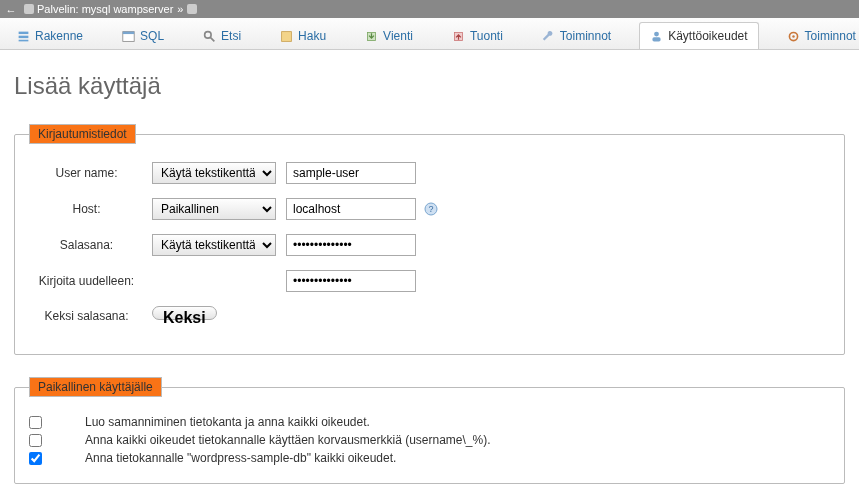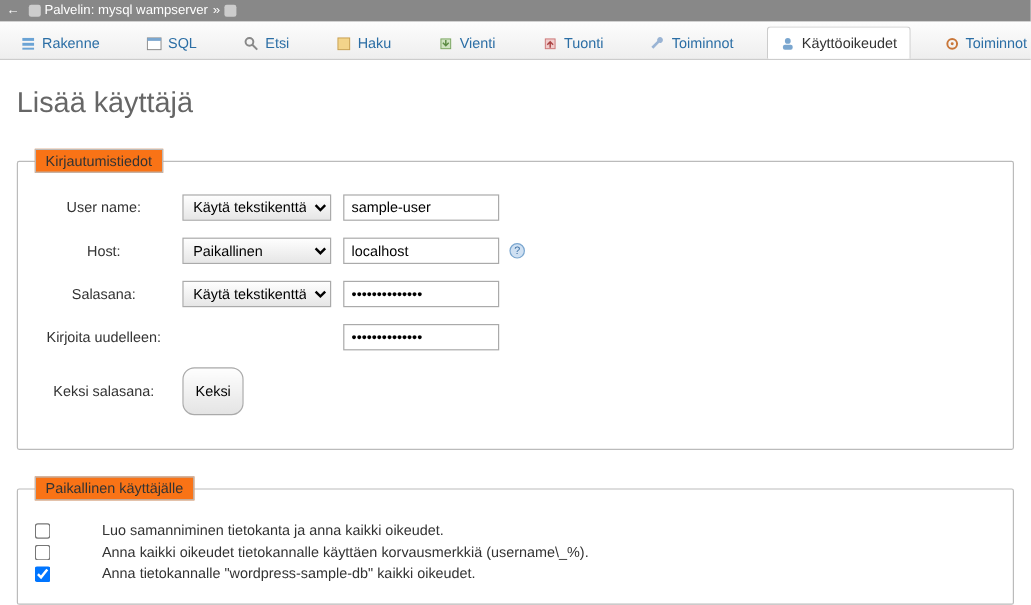--- a/index.html
+++ b/index.html
@@ -14,21 +14,21 @@
 .tab .ticon { width: 13px; height: 13px; margin-right: 5px; display:inline-block; }
 .ticon svg { width:13px; height:13px; display:block; }
 .content { padding: 12px 14px; background: #fff; }
 h2 { font-size: 24px; font-weight: normal; color: #666; margin: 10px 0 24px 0; }
 fieldset { border: 1px solid #bbb; border-radius: 2px; padding: 18px 14px 14px 14px; margin-bottom: 22px; position: relative; }
 legend { padding: 2px 8px; border: 1px solid #bbb; background: #f97316; font-size: 12px; color: #333; }
 .row { display: flex; align-items: center; margin-bottom: 14px; }
 .row label.rl { width: 115px; text-align: center; margin-right: 8px; color: #333; }
 select.sel { width: 124px; height: 22px; border: 1px solid #aaa; background: linear-gradient(#fefefe,#e6e6e6); padding: 1px 4px; margin-right: 10px; font-size: 12px; }
 input.txt { width: 130px; height: 22px; border: 1px solid #aaa; padding: 2px 6px; font-size: 12px; }
-.btn { height: 40px; padding: 2px 10px; border: 1px solid #aaa; border-radius: 10px; background: linear-gradient(#fefefe,#e4e4e4); cursor: pointer; font-size: 12px; }
+.btn { height: 14px; padding: 2px 10px; border: 1px solid #aaa; border-radius: 10px; background: linear-gradient(#fefefe,#e4e4e4); cursor: pointer; font-size: 16px; font-weight: bold; }
 .help { width:14px; height:14px; margin-left:8px; display:inline-block; }
 .chk-row { display: flex; align-items: center; margin-bottom: 4px; gap: 37px; }
 .chk-row input { margin-right: 6px; }
 .spacer { width: 124px; margin-right: 10px; }
 </style>
 </head>
 <body>
 
 <div class="topbar">
   <span class="back">←</span>

